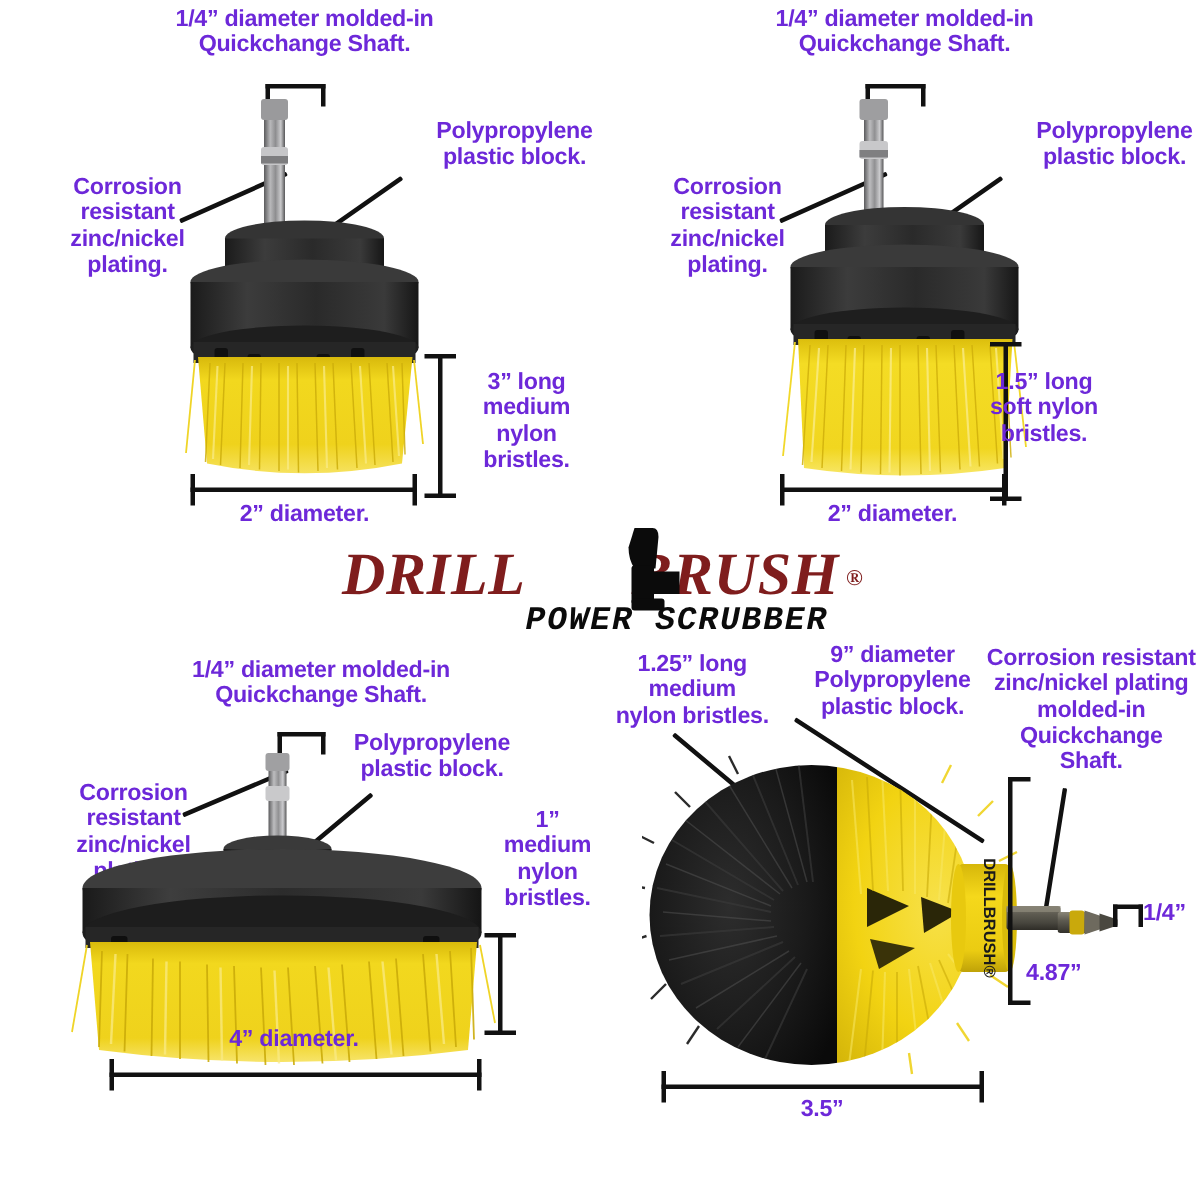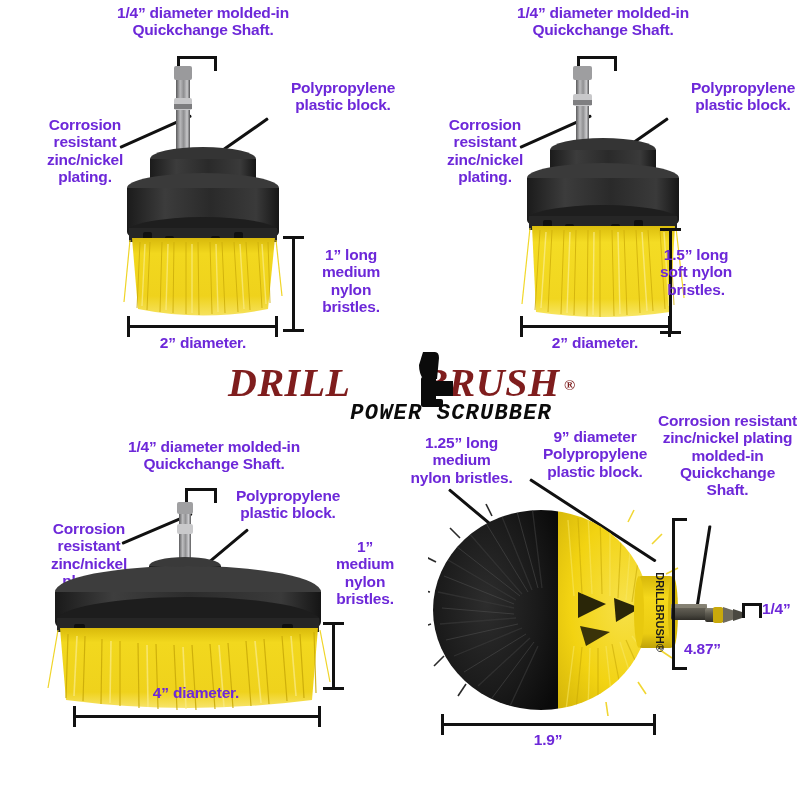--- a/index.html
+++ b/index.html
@@ -229,21 +229,21 @@
         </g>
         <g stroke="#EFD21C" stroke-width="1.2" opacity="0.95">
           <line x1="20" y1="180" x2="14" y2="242"></line>
           <line x1="166" y1="180" x2="172" y2="236"></line>
         </g>
       </svg>
     </div>
 
     <div class="dimv" style="left:292px; top:236px; height:96px;"></div>
 
-    <div class="lbl t15" style="left:303px; top:246px; width:96px;">1” long
+    <div class="lbl t15" style="left:303px; top:246px; width:96px;">3” long
 medium
 nylon bristles.</div>
 
     <div class="dimh" style="left:127px; top:325px; width:151px;"></div>
 
     <div class="lbl t15" style="left:120px; top:334px; width:166px;">2” diameter.</div>
   </div>
 
   <div>
 
@@ -487,21 +487,21 @@
 nylon bristles.</div>
 
     <div class="lead" style="left:449px; top:488px; width:62px; transform:rotate(40deg);"></div>
 
     <div class="lbl t15" style="left:530px; top:428px; width:130px;">9” diameter
 Polypropylene
 plastic block.</div>
 
     <div class="lead" style="left:530px; top:478px; width:150px; transform:rotate(33deg);"></div>
 
-    <div class="lbl t15" style="left:655px; top:412px; width:145px;">Corrosion resistant
+    <div class="lbl t15" style="left:655px; top:430px; width:145px;">Corrosion resistant
 zinc/nickel plating
 molded-in
 Quickchange
 Shaft.</div>
 
     <div class="lead" style="left:710px; top:524px; width:86px; transform:rotate(99deg);"></div>
 
     <div class="art" style="left:428px; top:500px; width:280px; height:230px;">
       <svg width="280" height="230" viewBox="0 0 280 230">
         <defs>
@@ -643,16 +643,16 @@
     <div class="brkv" style="left:672px; top:518px; height:152px;"></div>
 
     <div class="lbl t15" style="left:684px; top:640px; width:60px; text-align:left;">4.87”</div>
 
     <div class="brk" style="left:742px; top:603px; width:20px; height:3px;"></div>
 
     <div class="lbl t15" style="left:762px; top:600px; width:40px; text-align:left;">1/4”</div>
 
     <div class="dimh" style="left:441px; top:723px; width:215px;"></div>
 
-    <div class="lbl t15" style="left:508px; top:731px; width:80px;">1.9”</div>
+    <div class="lbl t15" style="left:508px; top:731px; width:80px;">3.5”</div>
   </div>
 
 </div>
 
 </body></html>

